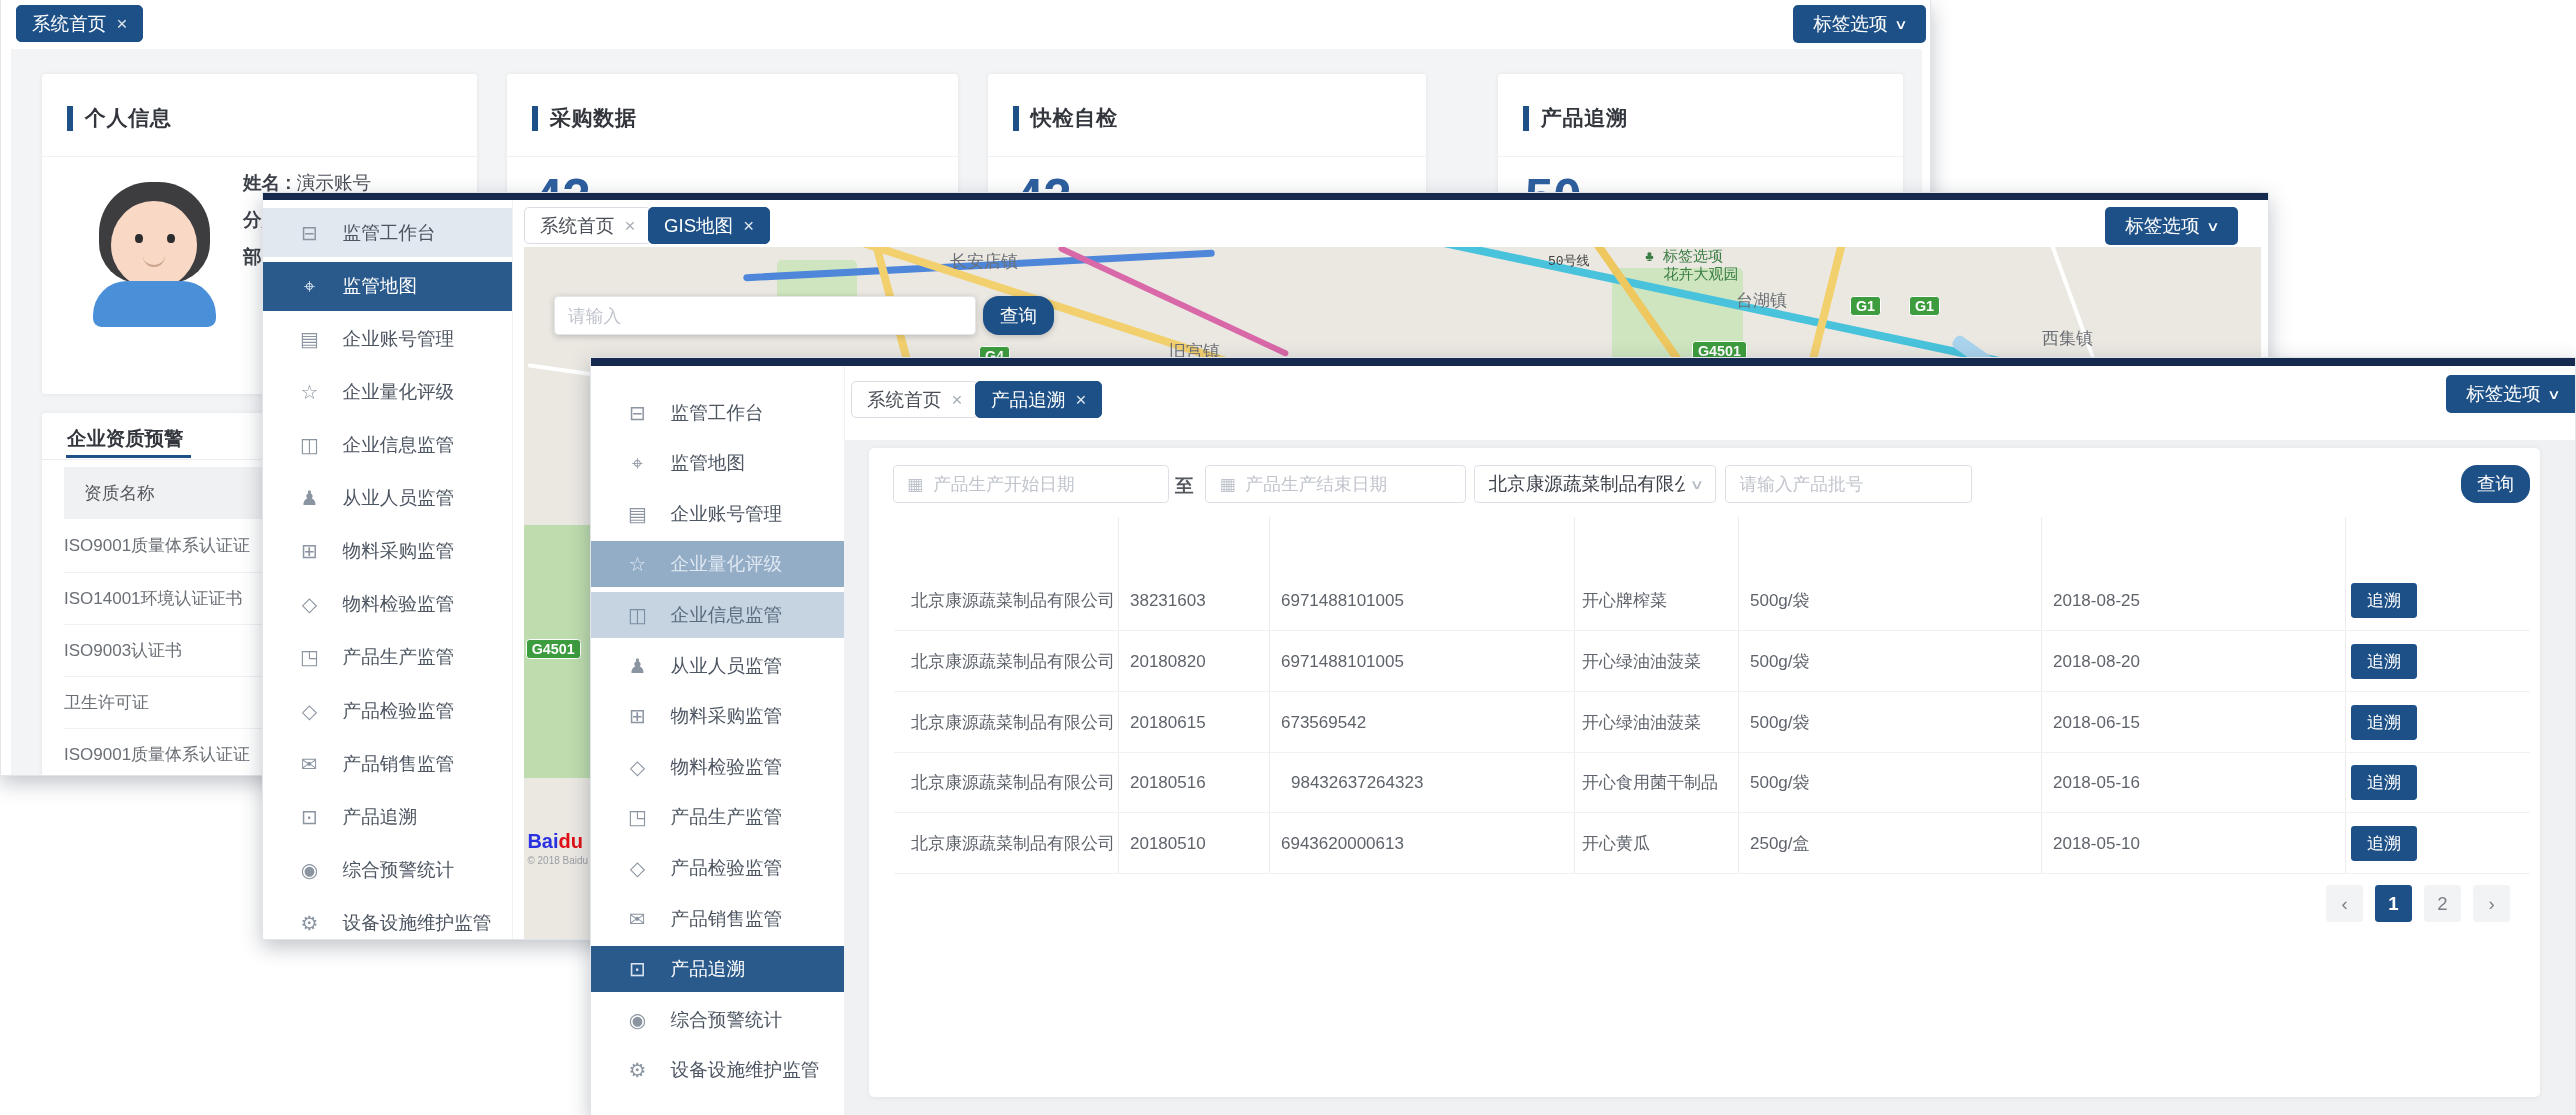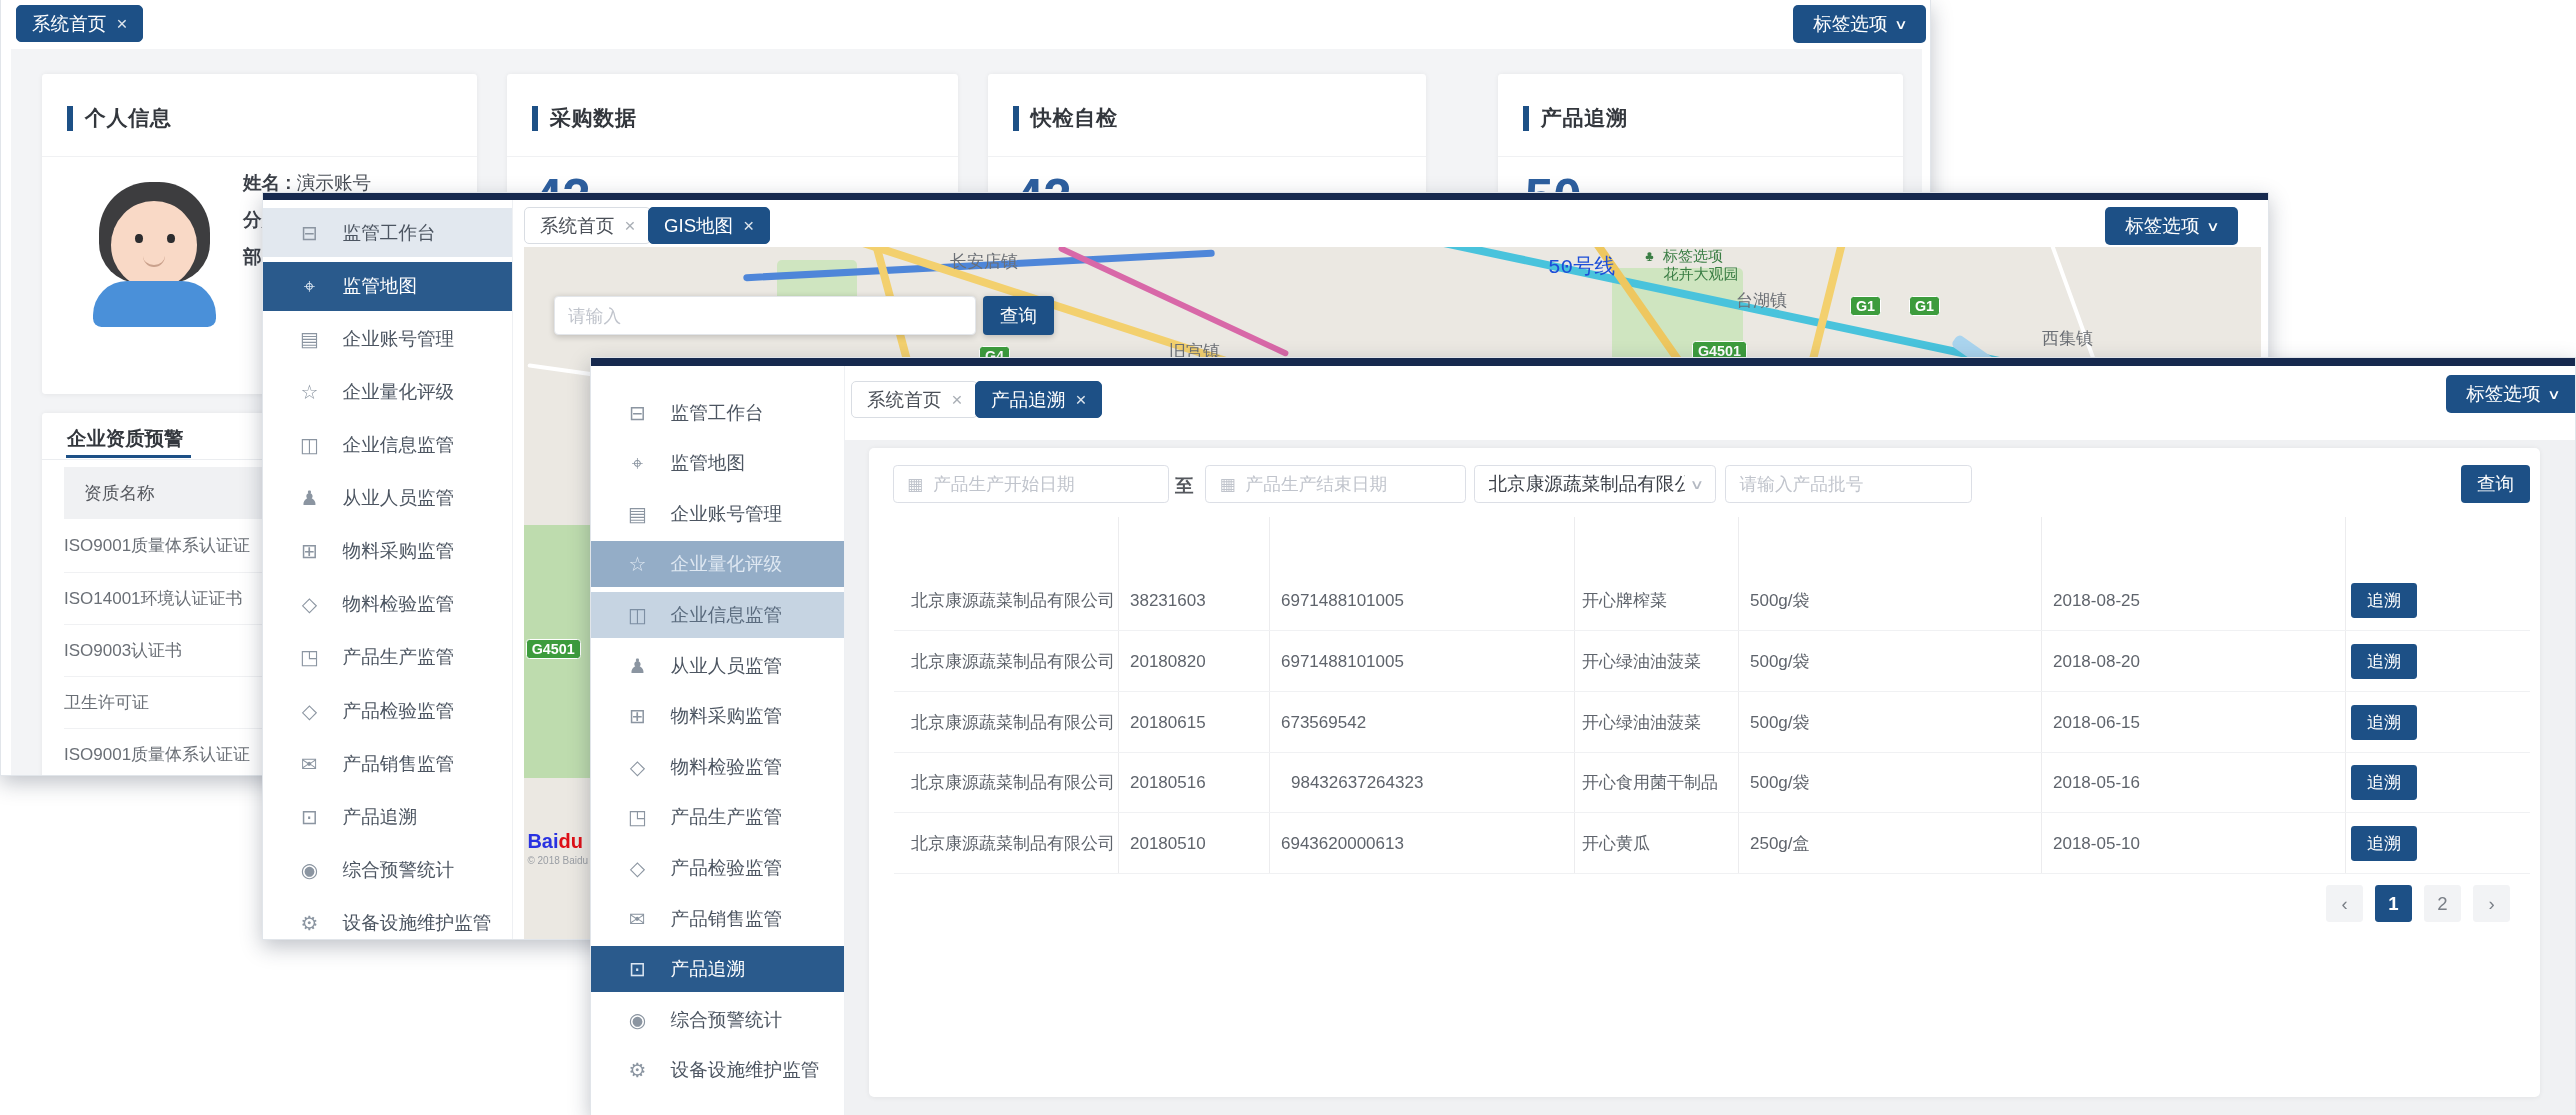--- a/index.html
+++ b/index.html
@@ -38,21 +38,21 @@
   .si.mute2{background:#c6d4e2;color:#5a6b7e;}
   .si.mute2 .mi{color:#7d8fa3;}
   
   .inp{position:absolute;background:#fff;border:0.8px solid #dcdfe6;border-radius:4.2px;
        display:flex;align-items:center;padding:0 13.5px;box-sizing:border-box;font-size:17.7px;cursor:text;}
   .inp .ph{color:#c0c4cc;}
   .inp .cal{color:#c0c4cc;margin-right:10px;font-size:17px;}
   .sel{cursor:pointer;}
   .sel .val{color:#3c4048;flex:1;white-space:nowrap;overflow:hidden;}
   .sel .chev{color:#b4b9c2;font-size:13.5px;transform:scaleX(1.5);margin-left:6.7px;}
-  .btnq{position:absolute;background:#1d5086;color:#fff;border-radius:4px;display:flex;
+  .btnq{position:absolute;background:#1d5086;color:#fff;border-radius:16px;display:flex;
         align-items:center;justify-content:center;font-size:18.6px;cursor:pointer;}
   
   .thead{position:absolute;background:#f5f6f8;}
   .hcell,.tcell{position:absolute;font-size:17px;white-space:nowrap;}
   .hcell{color:#5d6269;top:0;height:53px;display:flex;align-items:center;}
   .tcell{color:#5f646c;display:flex;align-items:center;height:61px;}
   .vline{position:absolute;width:0.8px;background:#ececee;}
   .hline{position:absolute;height:0.8px;background:#f0f1f3;}
   .act{background:#1d5086;color:#fff;border-radius:3.4px;width:66px;height:35px;display:flex;
        align-items:center;justify-content:center;font-size:17px;cursor:pointer;}
@@ -61,21 +61,21 @@
   .pg.on{background:#1d5086;color:#fff;font-weight:bold;}
   
   .qrow{position:absolute;left:22px;right:22px;font-size:17px;color:#6a6f76;display:flex;align-items:center;}
   
   .map{position:absolute;background:#ebe8e2;overflow:hidden;cursor:grab;}
   .rd{position:absolute;border-radius:5px;}
   .badge{position:absolute;background:#3d9c3d;border:1.7px solid #fff;color:#fff;font-size:14.3px;
          font-weight:bold;border-radius:3.4px;padding:0.8px 5px;}
   .mlbl{position:absolute;font-size:17px;color:#6b6f75;white-space:nowrap;font-family:Liberation Mono, monospace;}
   .mlbl.green{color:#3a7d44;font-size:15px;line-height:18.6px;}
-  .mlbl.cyan{color:#1d4ed8;font-size:21px;}
+  .mlbl.cyan{color:#404040;font-size:13px;}
   .attr{position:absolute;white-space:nowrap;}
   .attr .ba{color:#2932e1;font-weight:bold;font-size:20px;}
   .attr .bb{color:#de0f17;font-weight:bold;font-size:20px;}
   .attr .cp{display:block;color:#9a9ea4;font-size:10px;margin-top:1.7px;}
   
   .avatar{position:absolute;width:126px;height:145px;}
   .av-hair{position:absolute;left:7.6px;top:0;width:111px;height:101px;border-radius:51px 51px 40px 40px;background:#3d3d3f;}
   .av-face{position:absolute;left:20px;top:18.6px;width:86px;height:88px;border-radius:50%;background:#f9d9c6;}
   .av-eye{position:absolute;top:52px;width:7.6px;height:9.3px;border-radius:50%;background:#2d2d2f;}
   .av-smile{position:absolute;left:52px;top:73px;width:22px;height:10px;border-bottom:2.5px solid #caa18c;border-radius:0 0 17px 17px;}

